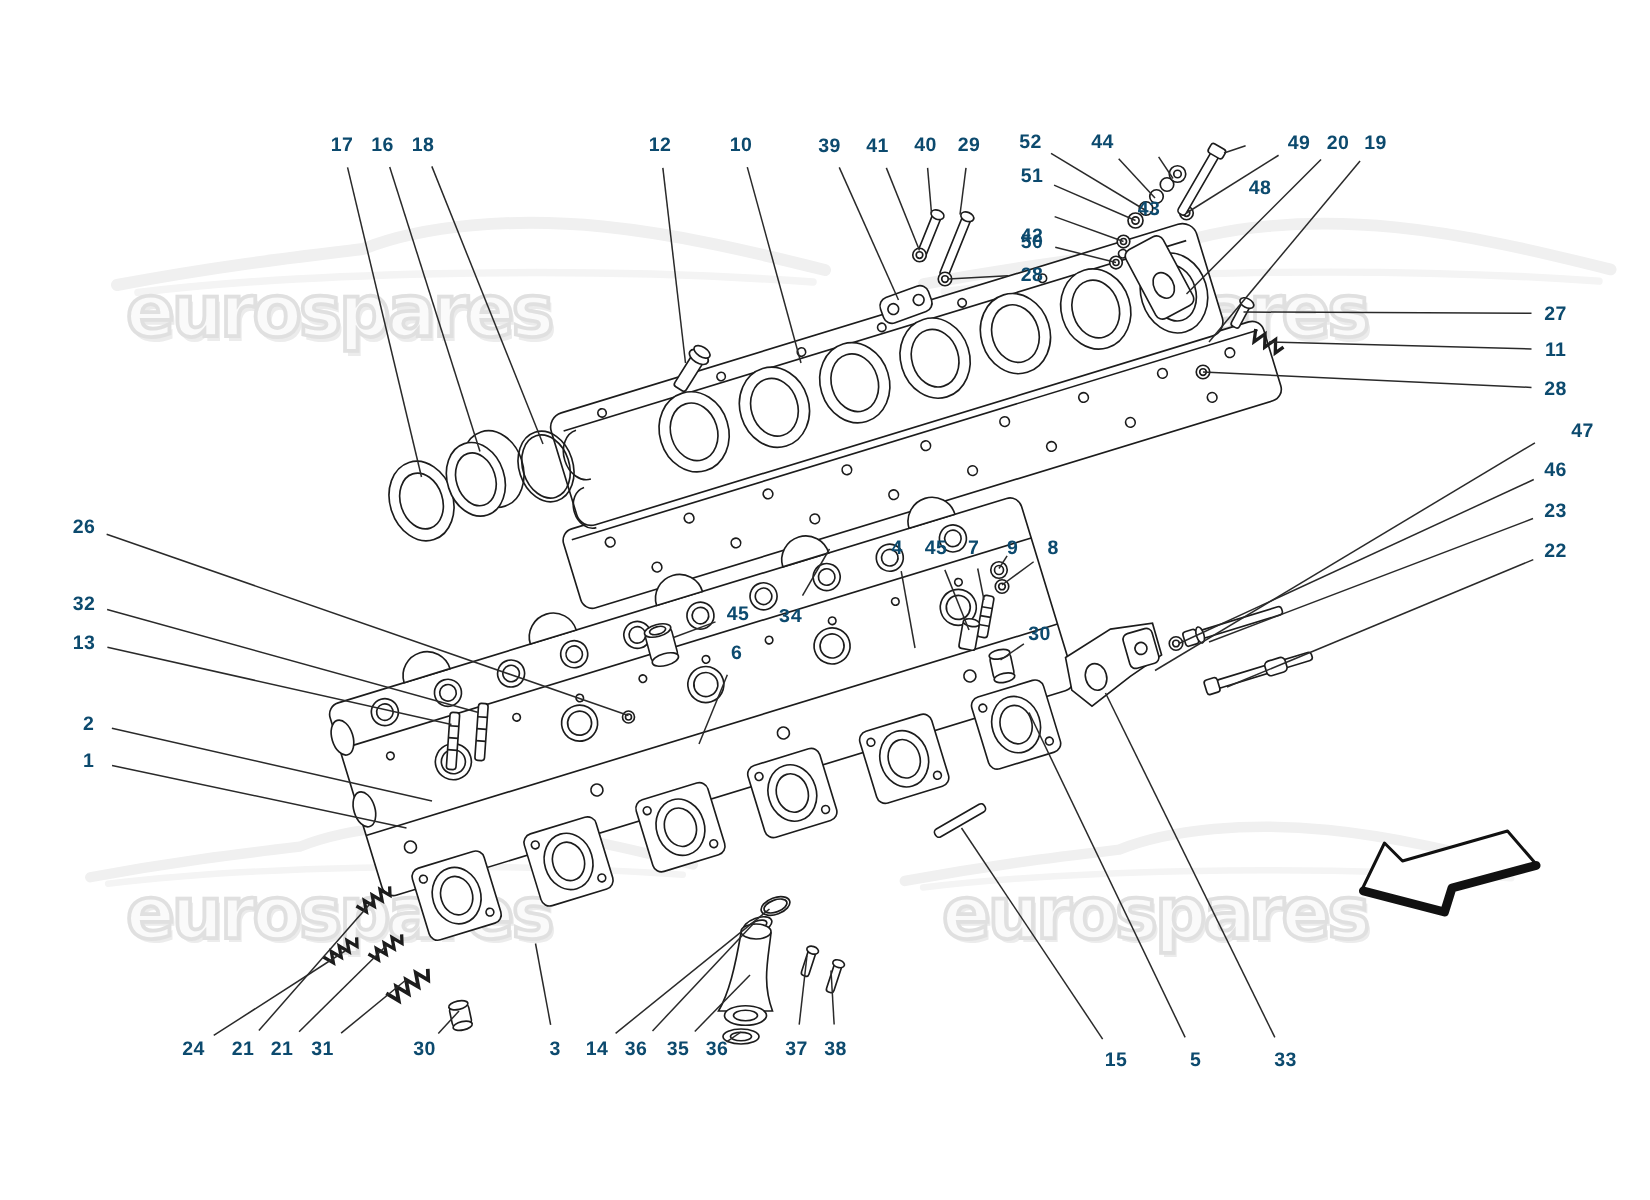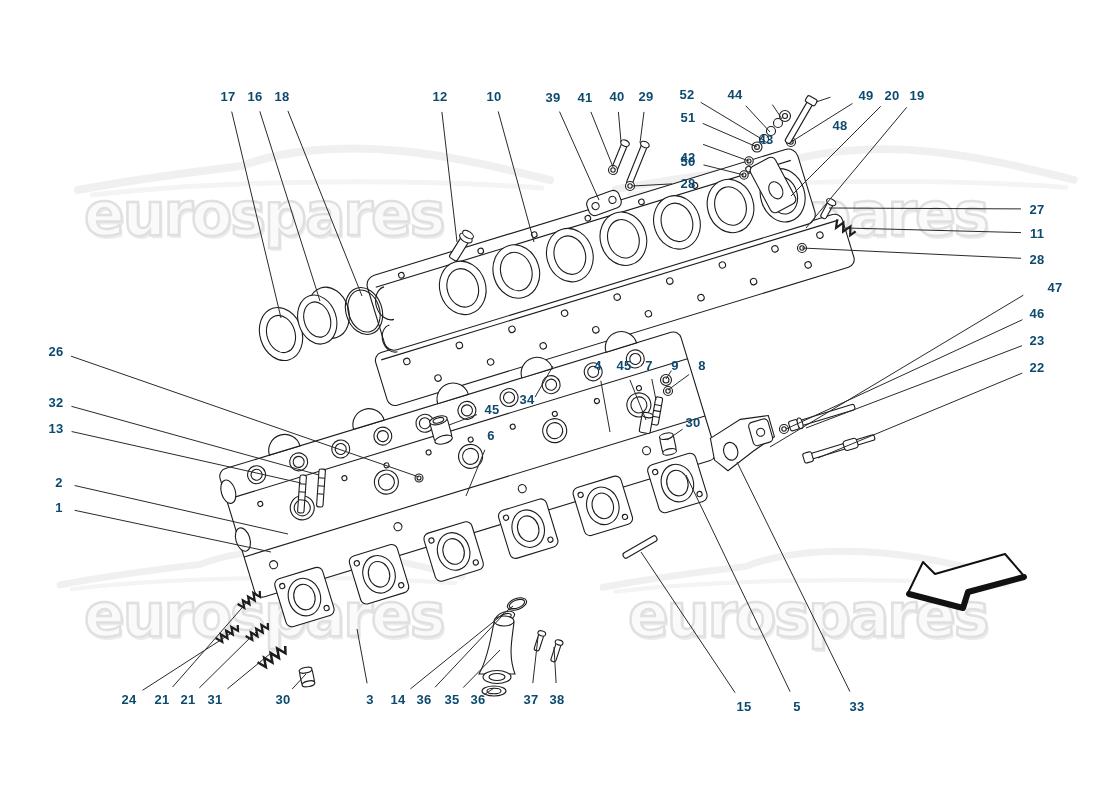--- a/index.html
+++ b/index.html
@@ -1,21 +1,21 @@
 <!DOCTYPE html>
 <html><head>
 <meta charset="utf-8">
 <style>
   html,body{margin:0;padding:0;background:#fff;}
   #canvas{position:relative;width:1100px;height:800px;background:#ffffff;overflow:hidden;
           font-family:"Liberation Sans","DejaVu Sans",sans-serif;}
   .layer{position:absolute;left:0;top:0;}
   
   .wm{position:absolute;font-family:"DejaVu Sans","Liberation Sans",sans-serif;
-      font-weight:bold;font-size:60px;line-height:1;letter-spacing:-2px;
+      font-weight:bold;font-size:48px;line-height:1;letter-spacing:-2px;
       color:#fafafa;-webkit-text-stroke:2.5px #e0e0e0;
       text-shadow:2px 3px 0 #ececec; user-select:none;text-align:right;}
   .wm1{left:84px;top:184px;}
   .wm2{left:628px;top:184px;}
   .wm3{left:84px;top:585px;}
   .wm4{left:628px;top:585px;}
   .car{position:absolute;}
   .car1{left:72px;top:138px;}
   .car2{left:610px;top:138px;}
   .car3{left:55px;top:538px;}
@@ -512,21 +512,21 @@
       <div class="callout" style="left: 56px; top: 402px;">32</div>
       <div class="callout" style="left: 56px; top: 428px;">13</div>
       <div class="callout" style="left: 59px; top: 482px;">2</div>
       <div class="callout" style="left: 59px; top: 507px;">1</div>
       <div class="callout" style="left: 598px; top: 365px;">4</div>
       <div class="callout" style="left: 624px; top: 365px;">45</div>
       <div class="callout" style="left: 649px; top: 365px;">7</div>
       <div class="callout" style="left: 675px; top: 365px;">9</div>
       <div class="callout" style="left: 702px; top: 365px;">8</div>
       <div class="callout" style="left: 492px; top: 409px;">45</div>
-      <div class="callout" style="left: 527px; top: 399px;">34</div>
+      <div class="callout" style="left: 527px; top: 411px; font-family: Liberation Mono, monospace;">34</div>
       <div class="callout" style="left: 491px; top: 435px;">6</div>
       <div class="callout" style="left: 693px; top: 422px;">30</div>
       <div class="callout" style="left: 129px; top: 699px;">24</div>
       <div class="callout" style="left: 162px; top: 699px;">21</div>
       <div class="callout" style="left: 188px; top: 699px;">21</div>
       <div class="callout" style="left: 215px; top: 699px;">31</div>
       <div class="callout" style="left: 283px; top: 699px;">30</div>
       <div class="callout" style="left: 370px; top: 699px;">3</div>
       <div class="callout" style="left: 398px; top: 699px;">14</div>
       <div class="callout" style="left: 424px; top: 699px;">36</div>

